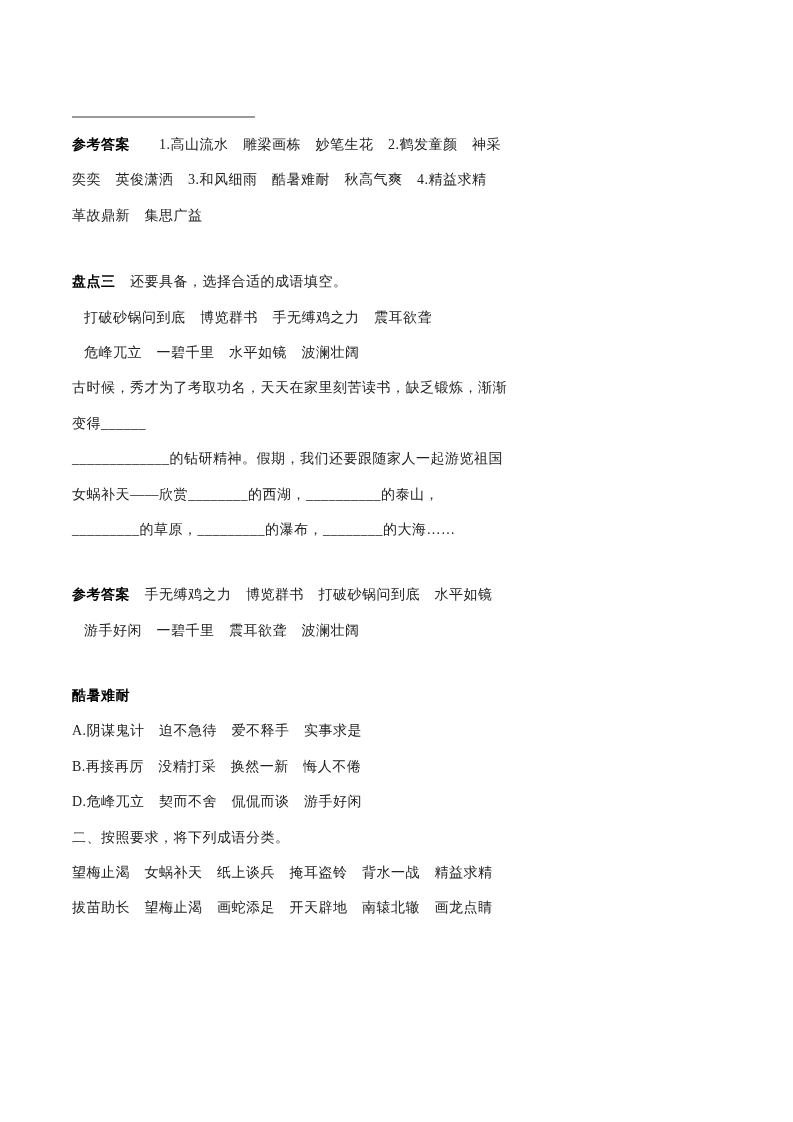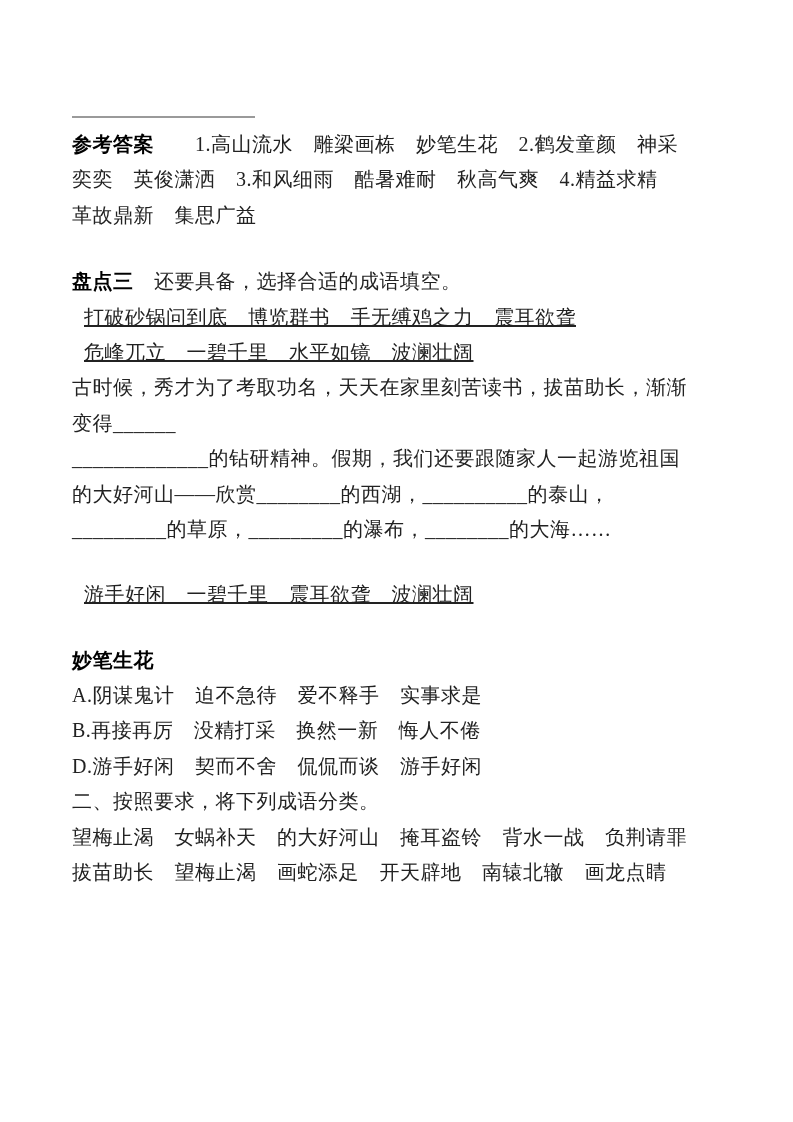--- a/index.html
+++ b/index.html
@@ -6,21 +6,21 @@
     margin: 0;
     padding: 0;
     background: #ffffff;
   }
   .page {
     position: relative;
     width: 793px;
     height: 1122px;
     background: #ffffff;
     font-family: "Liberation Serif", "DejaVu Serif", serif;
-    font-size: 20px;
+    font-size: 14px;
     color: #222222;
     overflow: hidden;
   }
   .divider {
     position: absolute;
     left: 72px;
     top: 116px;
     width: 183px;
     height: 0;
     border-top: 2px solid #9a9a9a;
@@ -32,21 +32,20 @@
     width: 660px;
   }
   .line {
     line-height: 35.4px;
     height: 35.4px;
     white-space: pre-wrap;
     letter-spacing: 0.5px;
   }
   .indent {
     padding-left: 12px;
-    text-decoration: underline;
   }
   .bold {
     font-weight: bold;
     color: #000000;
   }
   .spacer-lg { height: 31px; }
   .spacer    { height: 30px; }
 </style>
 </head>
 <body>
@@ -59,34 +58,35 @@
 
     <div class="line"><span class="bold">参考答案</span><span>　　1.高山流水　雕梁画栋　妙笔生花　2.鹤发童颜　神采</span></div>
     <div class="line">奕奕　英俊潇洒　3.和风细雨　酷暑难耐　秋高气爽　4.精益求精</div>
     <div class="line">革故鼎新　集思广益</div>
 
     <div class="spacer-lg"></div>
 
     <div class="line"><span class="bold">盘点三</span><span>　还要具备，选择合适的成语填空。</span></div>
     <div class="line indent">打破砂锅问到底　博览群书　手无缚鸡之力　震耳欲聋</div>
     <div class="line indent">危峰兀立　一碧千里　水平如镜　波澜壮阔</div>
-    <div class="line">古时候，秀才为了考取功名，天天在家里刻苦读书，拔苗助长，渐渐</div>
+    <div class="line">古时候，秀才为了考取功名，天天在家里刻苦读书，缺乏锻炼，渐渐</div>
     <div class="line">变得______</div>
     <div class="line">_____________的钻研精神。假期，我们还要跟随家人一起游览祖国</div>
-    <div class="line">的大好河山——欣赏________的西湖，__________的泰山，</div>
+    <div class="line">女蜗补天——欣赏________的西湖，__________的泰山，</div>
     <div class="line">_________的草原，_________的瀑布，________的大海……</div>
 
     <div class="spacer"></div>
 
+    <div class="line"><span class="bold">参考答案</span><span>　手无缚鸡之力　博览群书　打破砂锅问到底　水平如镜</span></div>
     <div class="line indent">游手好闲　一碧千里　震耳欲聋　波澜壮阔</div>
 
     <div class="spacer"></div>
 
-    <div class="line bold">妙笔生花</div>
+    <div class="line bold">酷暑难耐</div>
     <div class="line">A.阴谋鬼计　迫不急待　爱不释手　实事求是</div>
     <div class="line">B.再接再厉　没精打采　换然一新　悔人不倦</div>
-    <div class="line">D.游手好闲　契而不舍　侃侃而谈　游手好闲</div>
+    <div class="line">D.危峰兀立　契而不舍　侃侃而谈　游手好闲</div>
     <div class="line">二、按照要求，将下列成语分类。</div>
-    <div class="line">望梅止渴　女蜗补天　的大好河山　掩耳盗铃　背水一战　负荆请罪</div>
+    <div class="line">望梅止渴　女蜗补天　纸上谈兵　掩耳盗铃　背水一战　精益求精</div>
     <div class="line">拔苗助长　望梅止渴　画蛇添足　开天辟地　南辕北辙　画龙点睛</div>
 
   </div>
 </div>
 
 </body></html>

